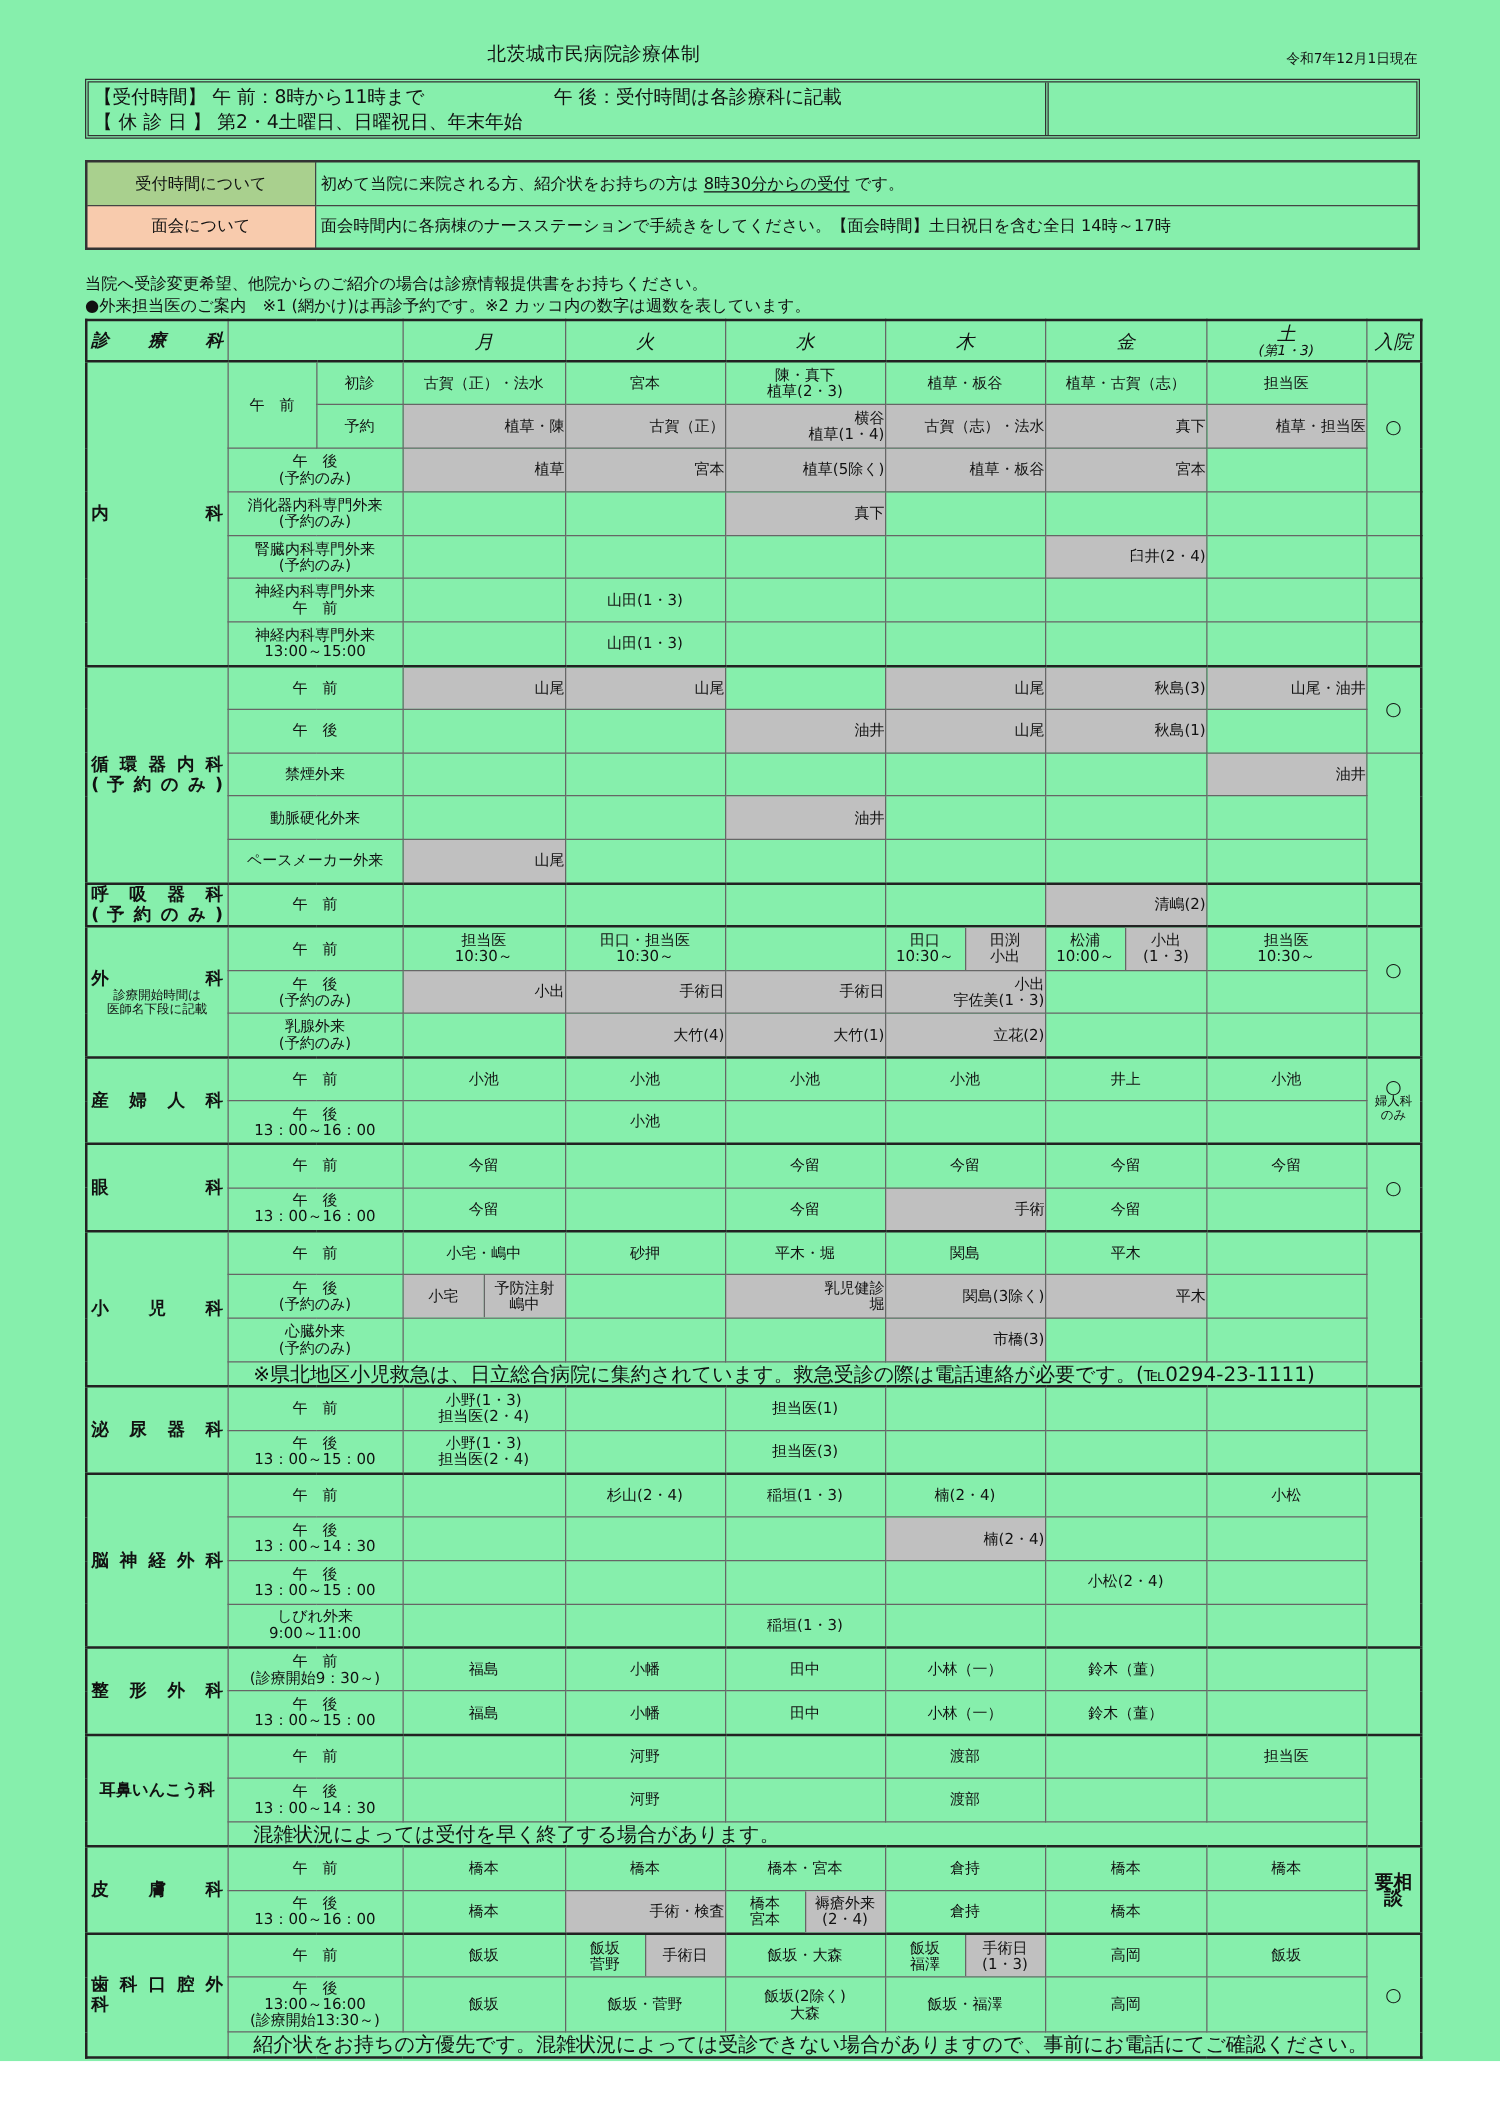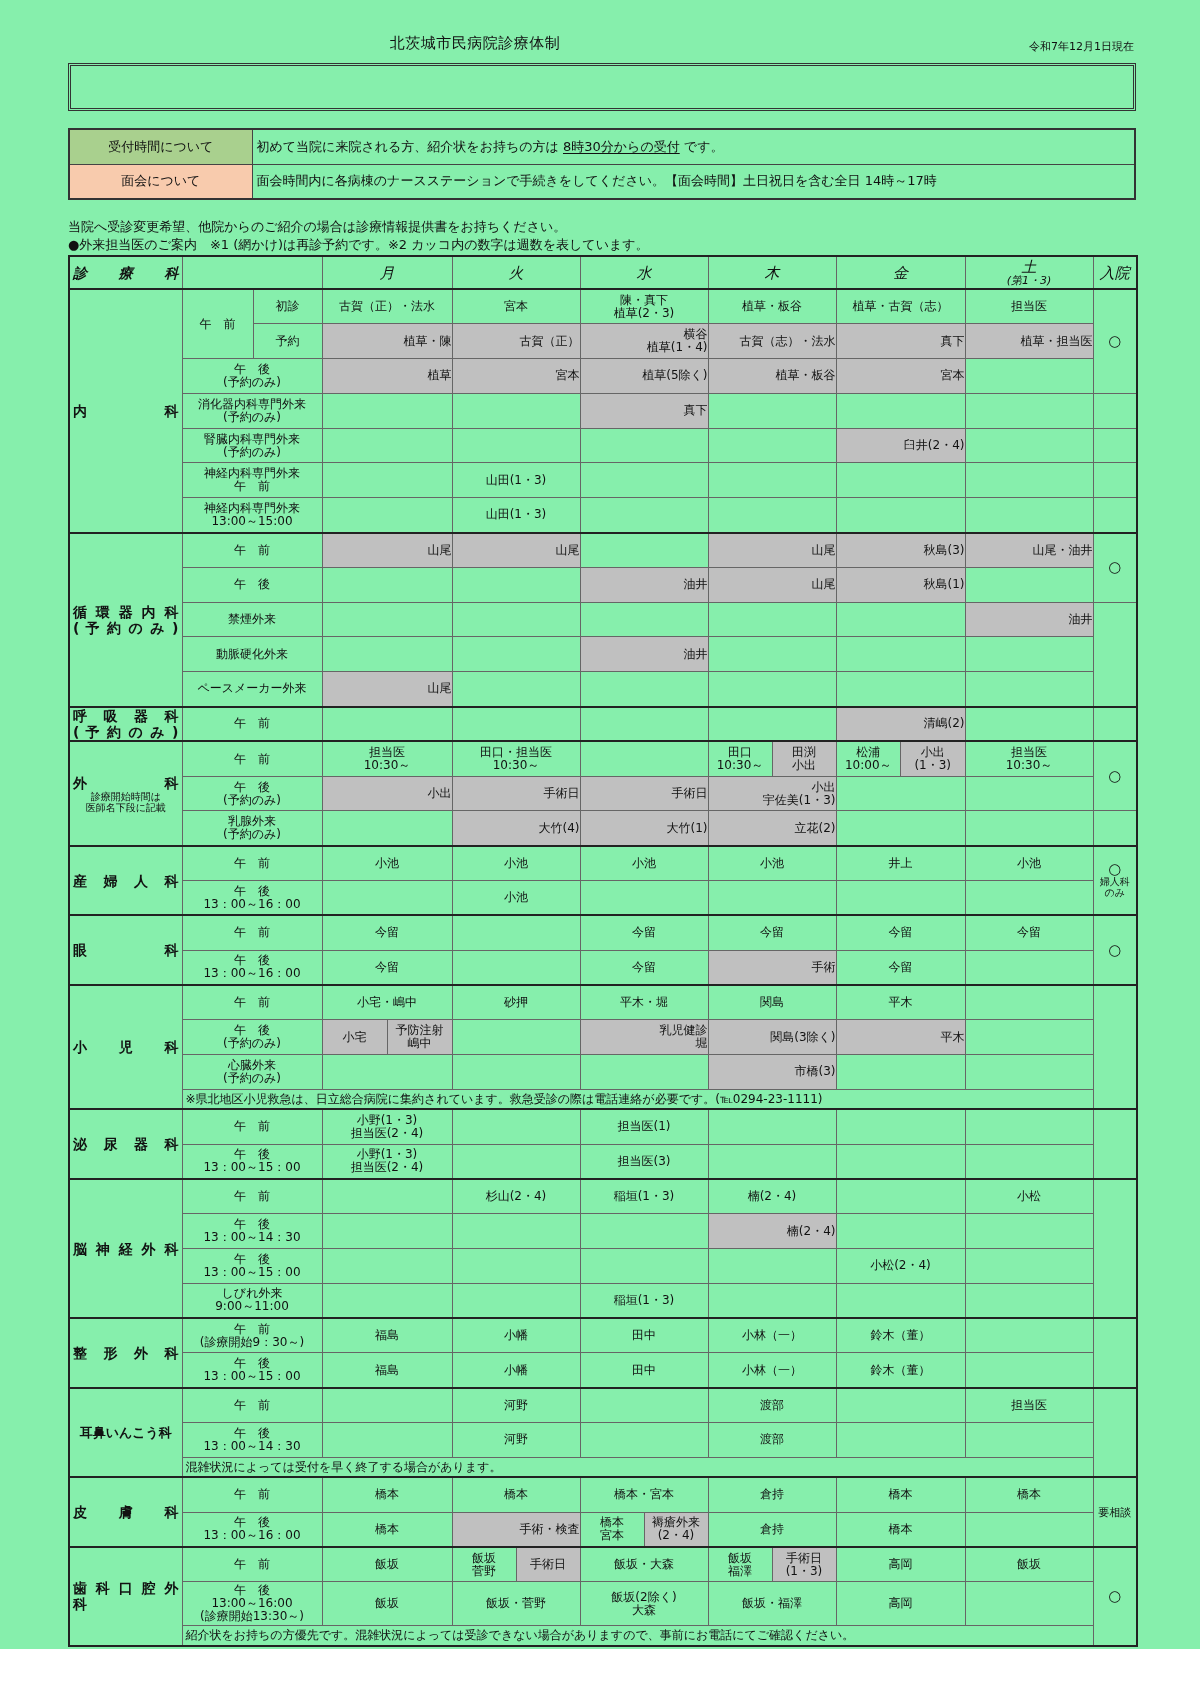--- a/index.html
+++ b/index.html
@@ -34,41 +34,52 @@
   .sched tr.hdr td .satn { font-size: 11px; line-height: 11px; }
   .sched tr.note { height: 20px; }
   .sched tr.tall { height: 44px; }
   .sched tr.sec > td { border-top: 2px solid #222; }
   .sched td.sh { background: #c0c0c0; text-align: right; }
   .sched td.dept { padding: 0 3px; }
   .sched .dn { text-align: justify; text-align-last: justify; font-size: 14px; line-height: 16px; font-weight: bold; white-space: pre-line; }
   .sched .dn.c { text-align: center; text-align-last: center; font-size: 13px; }
   .sched .dnote { font-size: 10px; line-height: 11px; white-space: pre-line; }
   .sched td.lab { font-size: 12px; margin-left: 40px; }
-  .sched td.notec { text-align: left; padding-left: 3px; font-size: 12px; white-space: nowrap; }
+  .sched td.notec { text-align: left; padding-left: 20px; font-size: 16px; white-space: nowrap; }
   .sched td.adm { font-size: 15px; }
   .sched td.adm .admn { font-size: 10px; line-height: 11px; }
-  .sched td.adm.word { font-size: 11px; }
+  .sched td.adm.word { font-size: 15px; font-weight: bold; }
   .sched td.splitc { position: relative; }
   .sched .split { position: absolute; left: 0; top: 0; right: 0; bottom: 0; display: flex; }
   .sched .half { flex: 1; display: flex; align-items: center; justify-content: center; white-space: pre-line; text-align: center; }
   .sched .half + .half { border-left: 1px solid #666; }
   .sched .half.sh { background: #c0c0c0; }
 
   .footer { position: absolute; right: 66px; top: 1652px; font-size: 14px; white-space: nowrap; }
 </style>
 </head>
 <body>
 
 <div class="page">
 
   <div class="title">北茨城市民病院診療体制</div>
   <div class="asof">令和7年12月1日現在</div>
 
   <div class="hbox">
+    <div class="hl">
+      <div class="ln">
+        <span>【受付時間】</span>
+        <span>午 前：8時から11時まで</span>
+        <span class="pm">午 後：受付時間は各診療科に記載</span>
+      </div>
+      <div class="ln">
+        <span>【 休 診 日 】</span>
+        <span>第2・4土曜日、日曜祝日、年末年始</span>
+      </div>
+    </div>
   </div>
 
   <table class="info">
     <tbody>
         <tr>
       <td class="lab" id="lab-reception" style="background: rgb(169, 208, 142);">受付時間について</td>
       <td><span>初めて当院に来院される方、紹介状をお持ちの方は </span><u>8時30分からの受付</u><span> です。</span></td>
     </tr>
     <tr>
       <td class="lab" id="lab-visiting" style="background: rgb(248, 203, 173);">面会について</td>

